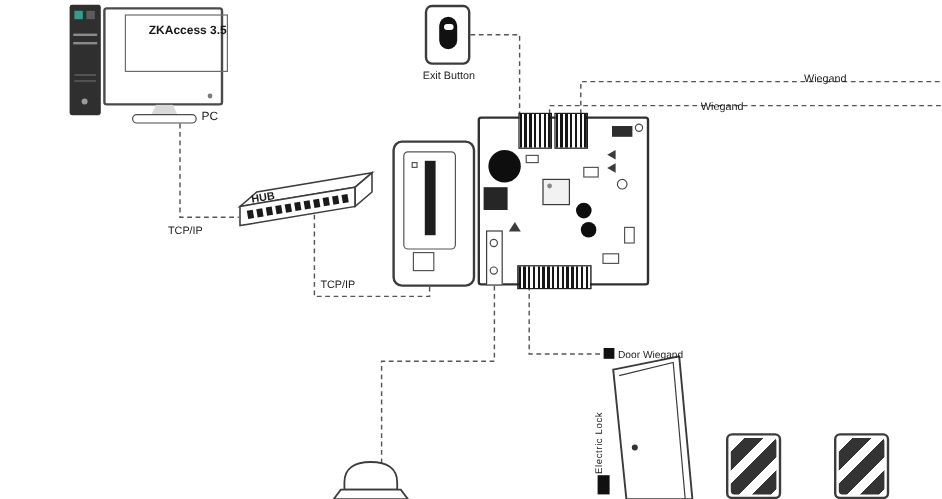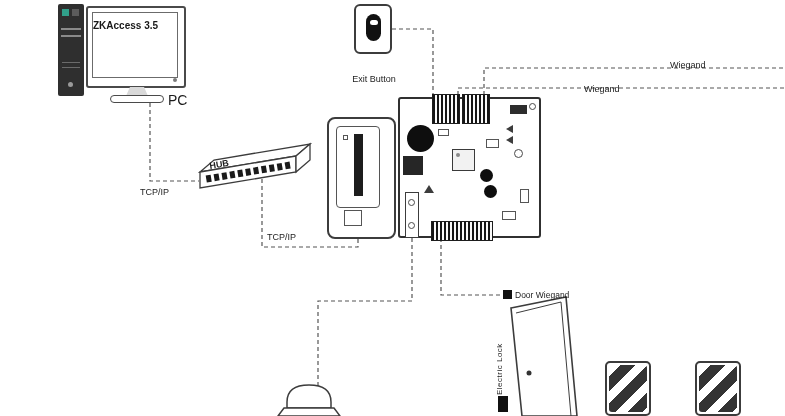--- a/index.html
+++ b/index.html
@@ -76,38 +76,38 @@
     <div class="abs" style="left:4px;top:5px;width:7px;height:7px;background:#31a08a;"></div>
     <div class="abs" style="left:14px;top:5px;width:7px;height:7px;background:#5c5c5c;"></div>
     <div class="abs" style="left:3px;top:24px;width:20px;height:2px;background:#8a8a8a;"></div>
     <div class="abs" style="left:3px;top:31px;width:20px;height:2px;background:#8a8a8a;"></div>
     <div class="abs" style="left:4px;top:58px;width:18px;height:1px;background:#6b6b6b;"></div>
     <div class="abs" style="left:4px;top:63px;width:18px;height:1px;background:#6b6b6b;"></div>
     <div class="abs" style="left:10px;top:78px;width:5px;height:5px;background:#9a9a9a;border-radius:50%;"></div>
   </div>
 
   <div class="abs" style="left:86px;top:6px;width:100px;height:82px;background:#fff;border:2px solid #4a4a4a;border-radius:3px;box-sizing:border-box;">
-    <div class="abs" style="left:4px;top:4px;width:86px;height:66px;border:1px solid #6b6b6b;box-sizing:border-box;text-align:left;">
+    <div class="abs" style="left:16px;top:4px;width:86px;height:48px;border:1px solid #6b6b6b;box-sizing:border-box;text-align:right;">
       <div style="padding-top:7px;font-size:10px;font-weight:bold;color:#181818;">ZKAccess 3.5</div>
     </div>
     <div class="abs" style="right:7px;bottom:4px;width:4px;height:4px;background:#7a7a7a;border-radius:50%;"></div>
   </div>
   <div class="abs" style="left:126px;top:87px;width:22px;height:9px;background:#d9d9d9;clip-path:polygon(18% 0,82% 0,100% 100%,0 100%);"></div>
   <div class="abs" style="left:110px;top:95px;width:54px;height:8px;background:#fff;border:1.5px solid #4a4a4a;border-radius:4px;box-sizing:border-box;"></div>
-  <div class="lbl" style="left:168px;top:92px;font-size:14px;">PC</div>
+  <div class="lbl" style="left:168px;top:92px;font-size:10px;">PC</div>
 
   <div class="lbl" style="left:140px;top:187px;">TCP/IP</div>
   <div class="lbl" style="left:267px;top:232px;">TCP/IP</div>
 
   <div class="box" style="left:354px;top:4px;width:38px;height:50px;border-radius:6px;">
     <div class="abs" style="left:10px;top:8px;width:15px;height:27px;background:#111;border-radius:8px;">
       <div class="abs" style="left:3.5px;top:6px;width:8px;height:5px;background:#fff;border-radius:2.5px;"></div>
     </div>
   </div>
-  <div class="lbl" style="left:346px;top:58px;width:56px;text-align:center;margin-top:16px;">Exit Button</div>
+  <div class="lbl" style="left:346px;top:58px;width:56px;text-align:center;">Exit Button</div>
 
   <div class="box" style="left:327px;top:117px;width:69px;height:122px;border-radius:8px;">
     <div class="abs" style="left:7px;top:7px;width:44px;height:82px;border:1.5px solid #555;border-radius:4px;box-sizing:border-box;">
       <div class="abs" style="left:17px;top:7px;width:9px;height:62px;background:#1d1d1d;"></div>
       <div class="abs" style="left:6px;top:8px;width:5px;height:5px;border:1px solid #555;box-sizing:border-box;"></div>
     </div>
     <div class="abs" style="left:15px;top:91px;width:18px;height:16px;border:1.5px solid #555;box-sizing:border-box;"></div>
   </div>
 
   <div class="abs" style="left:398px;top:97px;width:143px;height:141px;background:#fff;border:2px solid #303030;border-radius:3px;box-sizing:border-box;">

